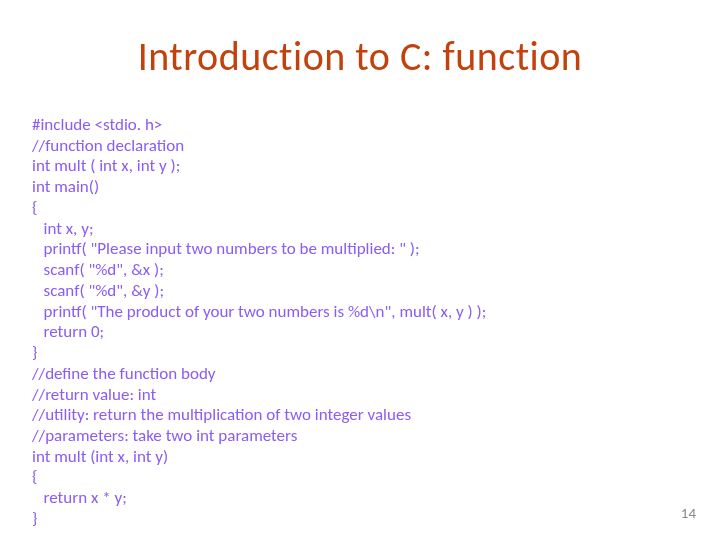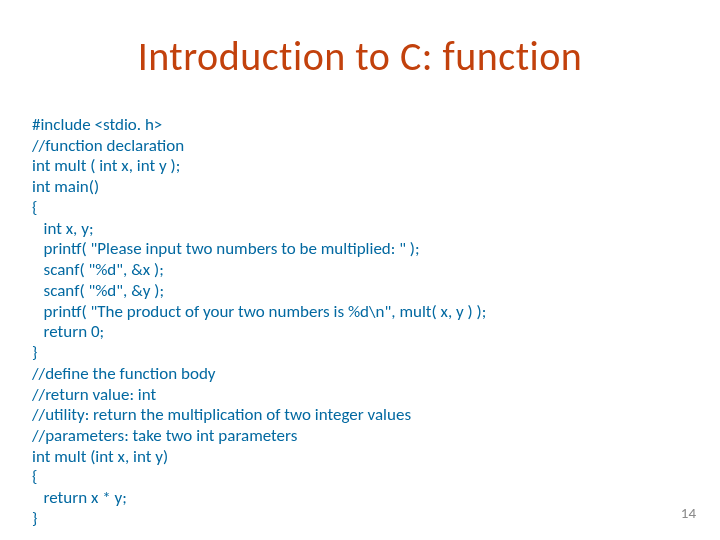--- a/index.html
+++ b/index.html
@@ -29,21 +29,21 @@
     color: #c2410c;
     letter-spacing: 0.5px;
   }
   .code {
     position: absolute;
     top: 115px;
     left: 32px;
     right: 60px;
     font-size: 17px;
     line-height: 1.22;
-    color: #0369a1;
+    color: #8b5cf6;
     font-family: Calibri, "Segoe UI", Arial, sans-serif;
     white-space: pre;
   }
   .pagenum {
     position: absolute;
     right: 24px;
     bottom: 18px;
     font-size: 15px;
     color: #8b8b8b;
   }

